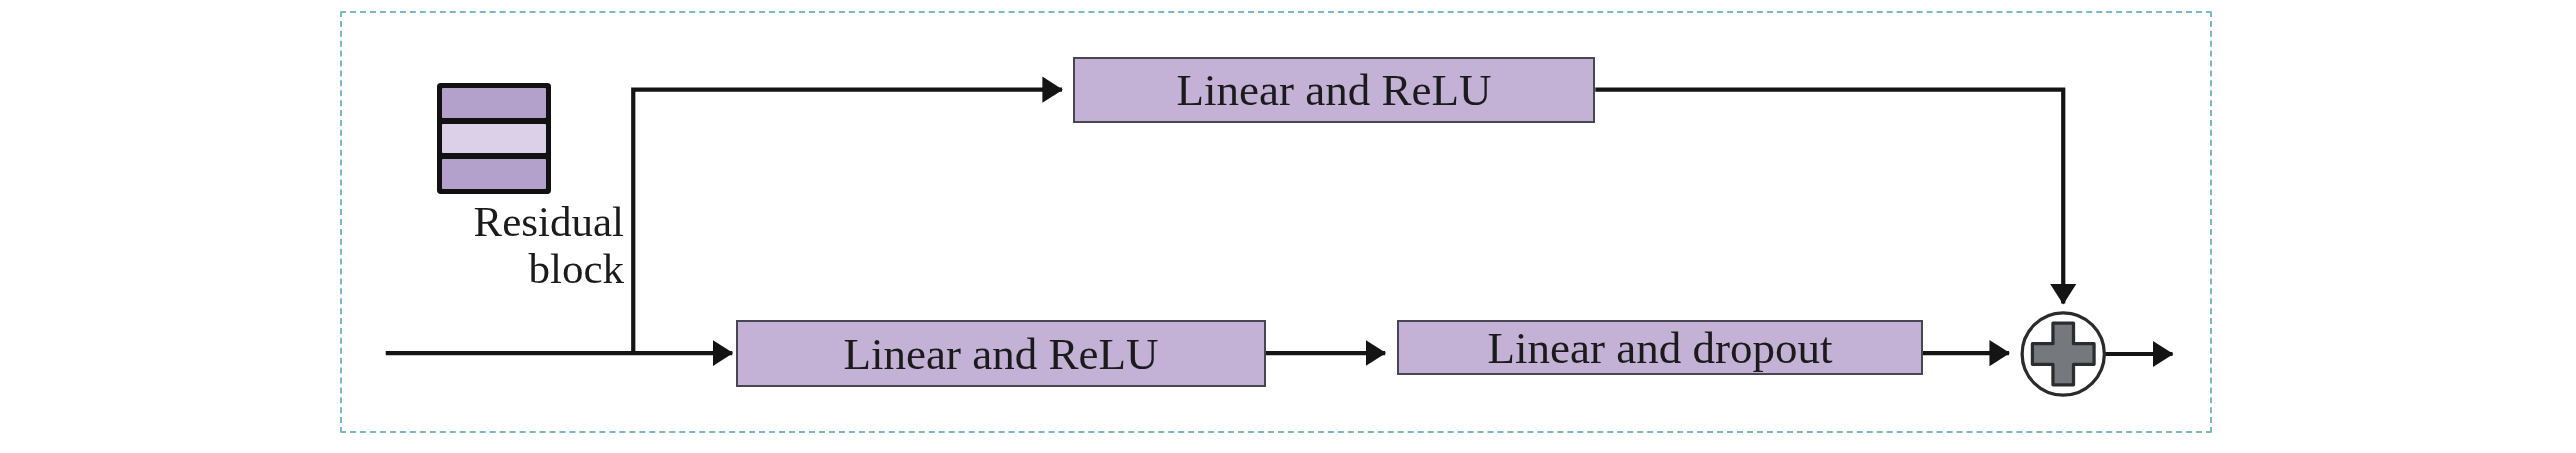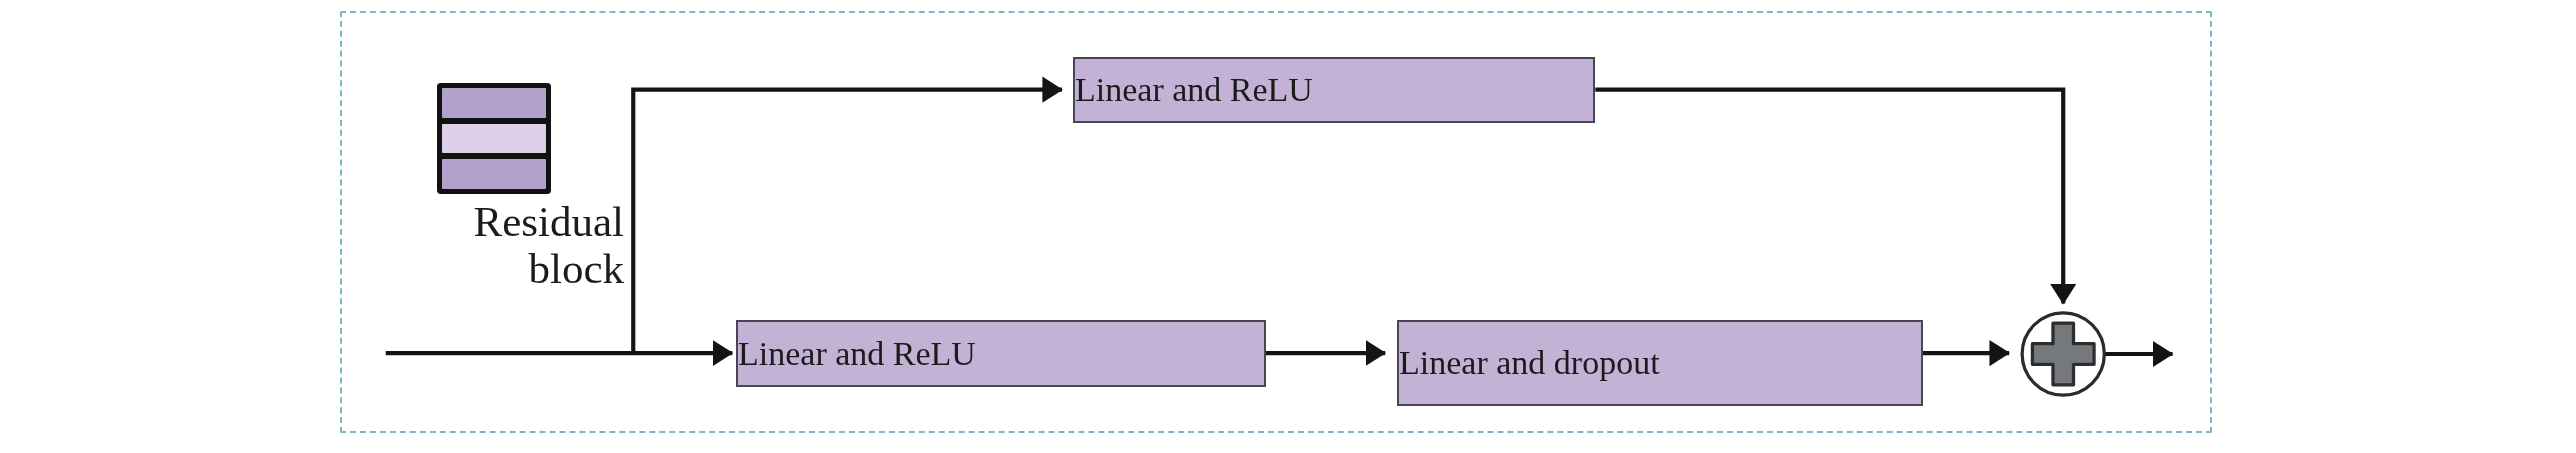--- a/index.html
+++ b/index.html
@@ -34,27 +34,27 @@
   }
   .connector{stroke:var(--line);stroke-width:4.5;fill:none;}
   #arrowhead path{fill:var(--line);}
   .op-circle{fill:#ffffff;stroke:#2b2b2b;stroke-width:3.5;}
   .plus{fill:var(--plus-fill);stroke:var(--plus-border);stroke-width:3.5;stroke-linejoin:round;}
   .node{
     position:absolute;
     box-sizing:border-box;
     background:var(--node-fill);
     border:2.3px solid var(--node-border);
-    display:flex;align-items:center;
-    font-size:34px;color:var(--text);
+    display:flex;align-items:center;justify-content:center;
+    font-size:45px;color:var(--text);
     white-space:nowrap;
   }
   .node-top{left:1073px;top:57px;width:522px;height:66px;}
   .node-bottom-left{left:736px;top:320px;width:530px;height:67px;}
-  .node-bottom-right{left:1397px;top:320px;width:526px;height:86px;}
+  .node-bottom-right{left:1397px;top:320px;width:526px;height:55px;}
   .residual-icon{
     position:absolute;left:437px;top:83px;width:114px;height:111px;
     box-sizing:border-box;
     background:var(--icon-border);
     border:5.6px solid var(--icon-border);
     border-radius:3.7px;
     display:flex;flex-direction:column;gap:5.6px;
   }
   .residual-icon .stripe{flex:1;border-radius:0.9px;}
   .residual-icon .stripe.dark{background:var(--icon-stripe-dark);}

